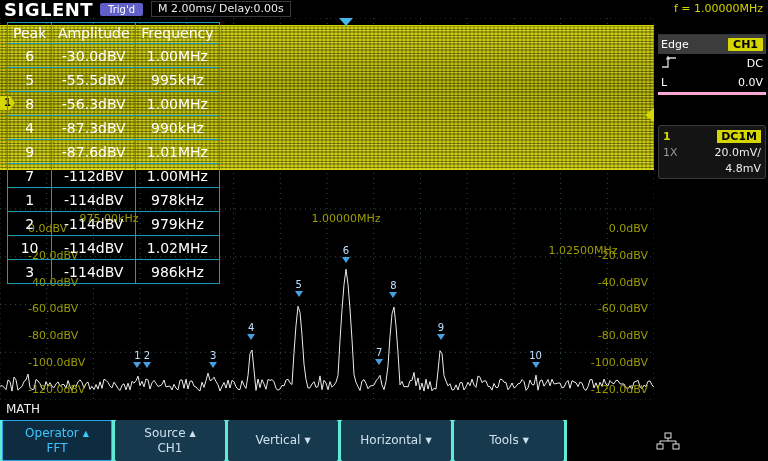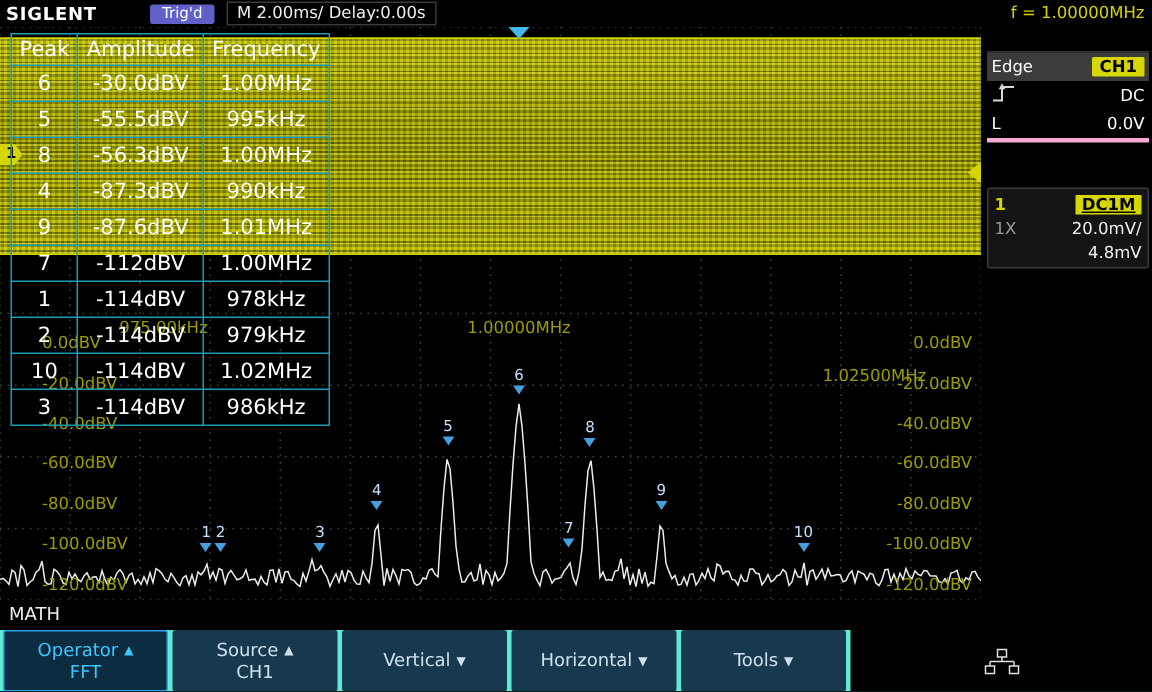--- a/index.html
+++ b/index.html
@@ -2,21 +2,21 @@
 <html><head>
 <meta charset="utf-8">
 <style>
   *{margin:0;padding:0;box-sizing:border-box;}
   html,body{background:#000;}
   .screen{position:relative;width:768px;height:461px;background:#000;overflow:hidden;
           font-family:"DejaVu Sans",sans-serif;color:#fff;font-size:11px;}
 
   
   .top-bar{position:absolute;left:0;top:0;width:768px;height:18px;display:flex;align-items:center;background:#000;}
-  .logo{font-weight:bold;font-size:12px;letter-spacing:.5px;margin-left:4px;width:92px;color:#fff;}
+  .logo{font-weight:bold;font-size:18px;letter-spacing:.5px;margin-left:4px;width:92px;color:#fff;}
   .trig-badge{background:#6060c8;color:#fff;font-size:10px;padding:1px 8px;border-radius:2px;margin-left:4px;}
   .timebase{margin-left:8px;font-size:11px;border:1px solid #3a3a3a;padding:0 6px;height:16px;line-height:14px;color:#eee;}
   .freq-counter{position:absolute;right:5px;top:2px;color:#d4d400;font-size:11px;}
 
   
   .grid-area{position:absolute;left:0;top:18px;width:654px;height:382px;background:#000;}
   #scope-svg{position:absolute;left:0;top:0;}
   .band{position:absolute;left:0;top:7px;width:654px;height:145px;
         background-color:#afaf00;
         border-top:1px solid #d8d800;border-bottom:1px solid #d8d800;
@@ -52,21 +52,21 @@
   
   .right-panel{position:absolute;left:658px;top:18px;width:108px;font-size:11px;}
   .acq-info{line-height:14px;padding-left:2px;color:#eee;}
   .trig-box{margin-top:16px;border-top:1px solid #333;border-bottom:3px solid #f9a8d4;}
   .trig-row{display:flex;justify-content:space-between;align-items:center;height:19px;padding:0 3px;}
   .trig-row.head{background:#3c3c3c;}
   .src-badge{background:#d6d600;color:#000;padding:0 5px;font-weight:bold;border-radius:1px;}
   .chan-box{margin-top:30px;border:1px solid #3a3a3a;border-radius:2px;padding:2px 4px;background:#141414;}
   .chan-row{display:flex;justify-content:space-between;align-items:center;height:16px;}
   .chan-num{color:#d6d600;font-weight:bold;}
-  .coupling-badge{background:#d6d600;color:#000;padding:0 4px;font-weight:bold;text-decoration:underline;}
+  .coupling-badge{background:#d6d600;color:#000;padding:0 4px;font-weight:bold;}
   .probe{color:#9a9a9a;}
   .vdiv,.offset{color:#eee;}
   .chan-row.last{justify-content:flex-end;}
 
   
   .math-label{position:absolute;left:6px;top:402px;font-size:12px;color:#eee;}
   .menu-bar{position:absolute;left:0;top:420px;width:768px;height:41px;display:flex;gap:3px;padding-left:2px;background:#5eead4;}
   .menu-btn{width:110px;height:41px;background:#17394e;color:#cfe0ec;font-size:12px;display:flex;flex-direction:column;
             justify-content:center;align-items:center;gap:2px;border:1px solid #17394e;border-radius:2px;cursor:pointer;}
   .menu-btn.active{background:#0e2c40;border:1px solid #2da0e8;color:#3fc6ff;}

